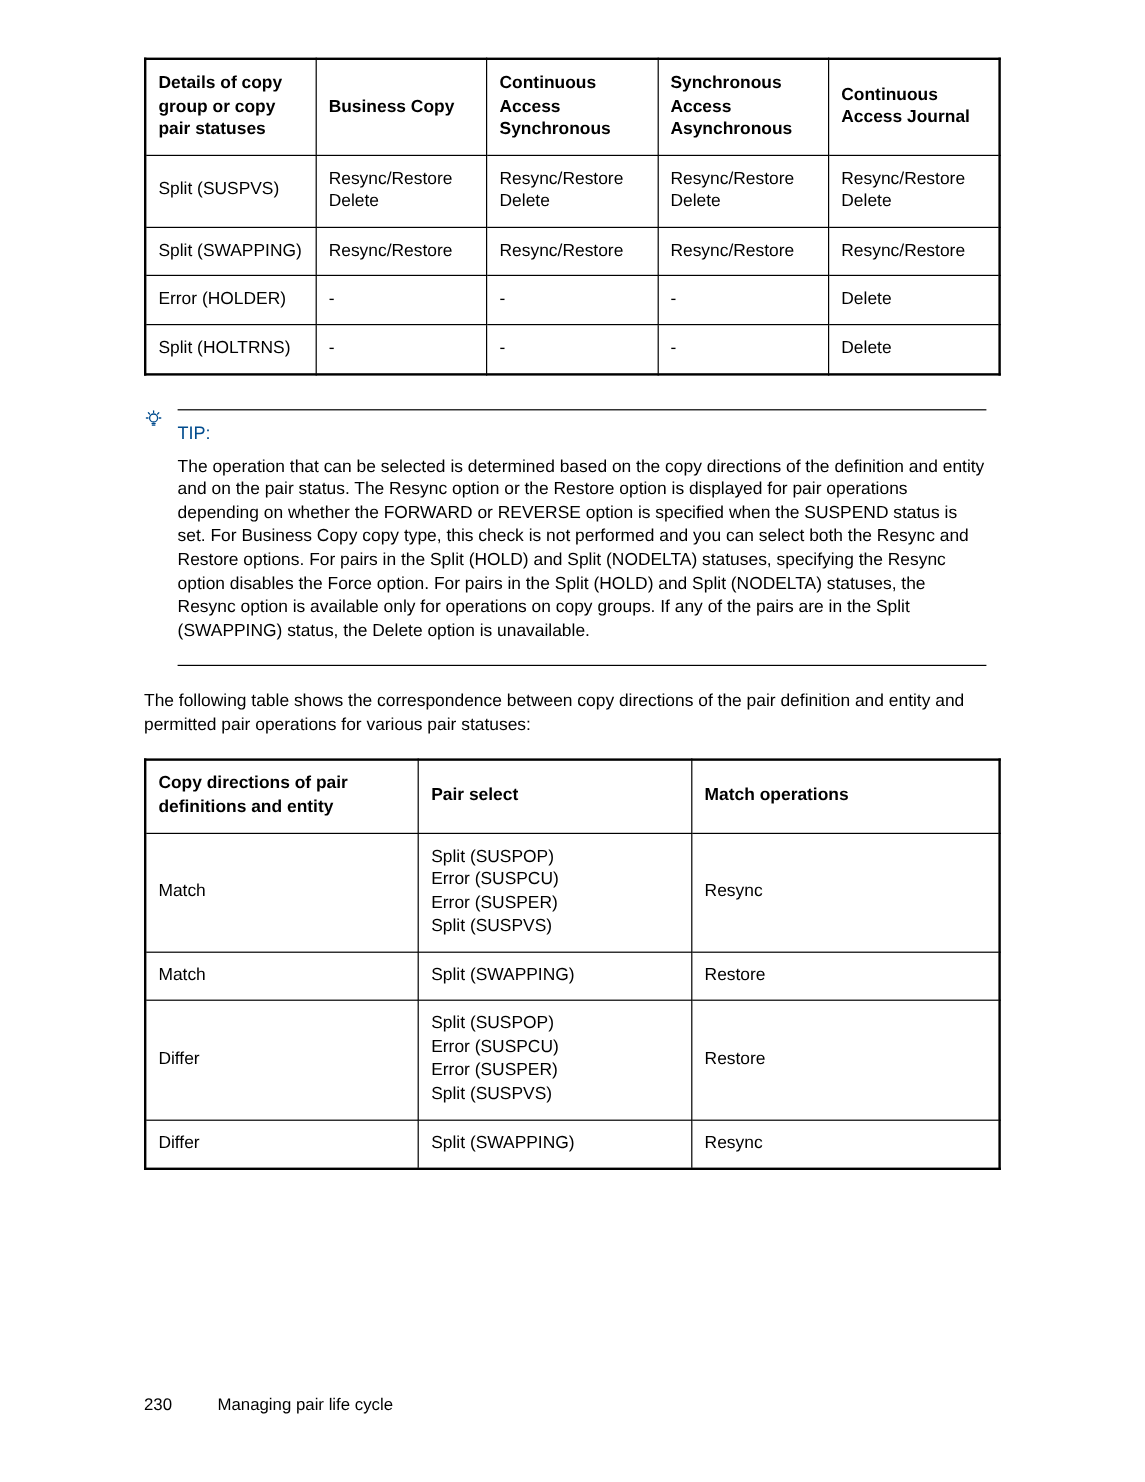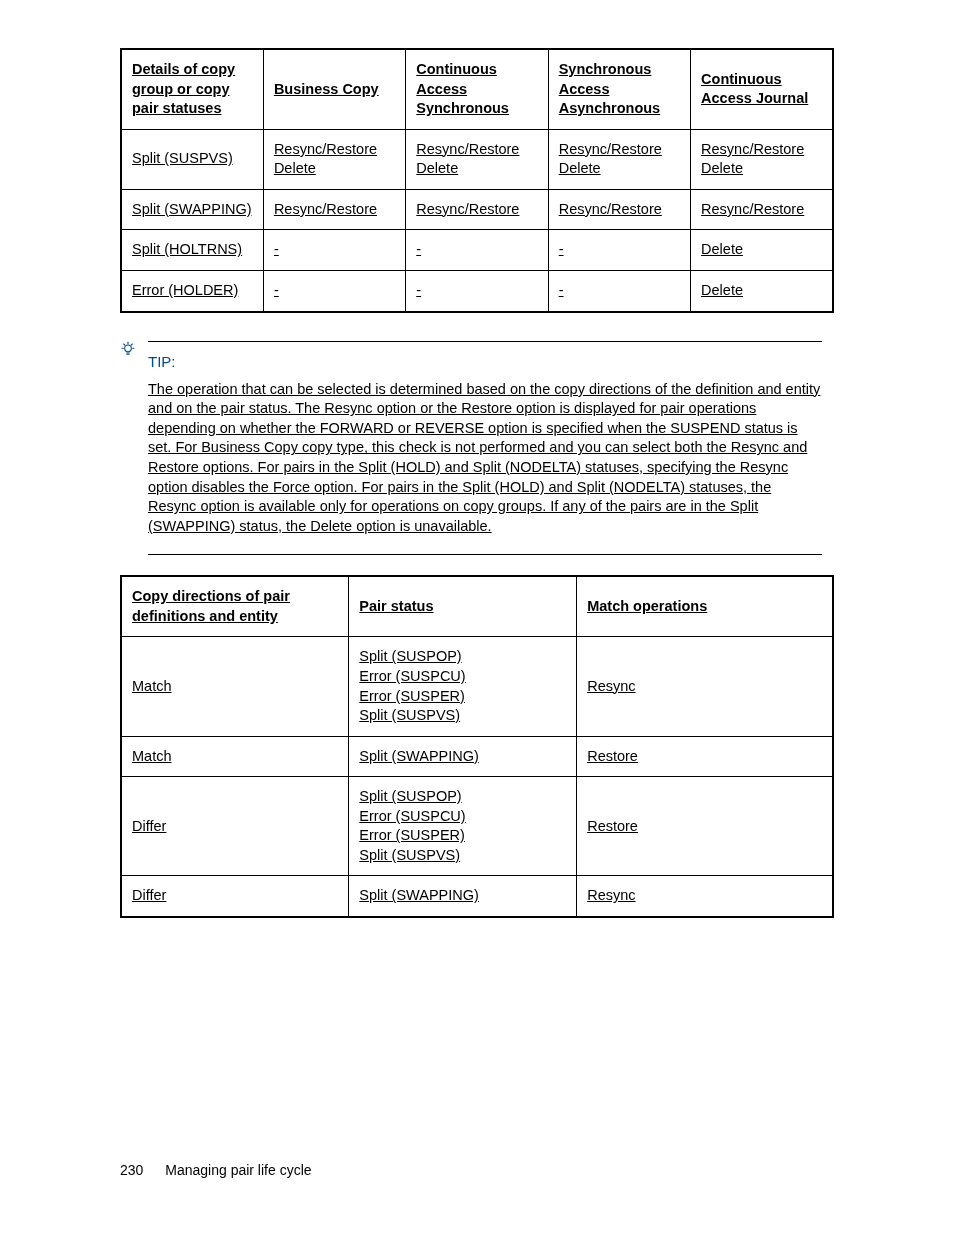--- a/index.html
+++ b/index.html
@@ -10,21 +10,20 @@
     font-size: 14.5px;
     color: #000;
     line-height: 1.35;
   }
   .page {
     width: 954px;
     min-height: 1235px;
     position: relative;
     padding: 48px 120px 40px 120px;
     box-sizing: border-box;
-    text-decoration: underline;
   }
   table {
     border-collapse: collapse;
     width: 100%;
     margin: 0;
   }
   table.t1, table.t2 {
     border: 2px solid #000;
     border-top-width: 2px;
     border-bottom-width: 2px;
@@ -73,21 +72,21 @@
   }
   .para {
     margin: 18px 0 18px 0;
   }
   .footer {
     position: absolute;
     bottom: 55px;
     left: 120px;
     font-size: 14px;
   }
-  .footer .pg { margin-right: 18px; }
+  .footer .pg { margin-right: 34px; }
   .multiline span { display: block; }
 </style>
 </head>
 <body>
 
 <div class="page">
 
   <table class="t1">
     <thead>
       <tr>
@@ -153,48 +152,48 @@
           </td>
           <td>
             <div class="multiline">
               <span>Resync/Restore</span>
             </div>
           </td>
         </tr>
         <tr>
           <td>
             <div class="multiline">
+              <span>Error (HOLDER)</span>
+            </div>
+          </td>
+          <td>
+            <div class="multiline">
+              <span>-</span>
+            </div>
+          </td>
+          <td>
+            <div class="multiline">
+              <span>-</span>
+            </div>
+          </td>
+          <td>
+            <div class="multiline">
+              <span>-</span>
+            </div>
+          </td>
+          <td>
+            <div class="multiline">
+              <span>Delete</span>
+            </div>
+          </td>
+        </tr>
+        <tr>
+          <td>
+            <div class="multiline">
               <span>Split (HOLTRNS)</span>
-            </div>
-          </td>
-          <td>
-            <div class="multiline">
-              <span>-</span>
-            </div>
-          </td>
-          <td>
-            <div class="multiline">
-              <span>-</span>
-            </div>
-          </td>
-          <td>
-            <div class="multiline">
-              <span>-</span>
-            </div>
-          </td>
-          <td>
-            <div class="multiline">
-              <span>Delete</span>
-            </div>
-          </td>
-        </tr>
-        <tr>
-          <td>
-            <div class="multiline">
-              <span>Error (HOLDER)</span>
             </div>
           </td>
           <td>
             <div class="multiline">
               <span>-</span>
             </div>
           </td>
           <td>
             <div class="multiline">
               <span>-</span>
@@ -228,26 +227,27 @@
           <line x1="10.5" y1="20" x2="13.5" y2="20"></line>
         </g>
       </svg>
     </span>
     <hr class="tip-rule">
     <span class="tip-label">TIP:</span>
     <div class="tip-body">The operation that can be selected is determined based on the copy directions of the definition and entity and on the pair status. The Resync option or the Restore option is displayed for pair operations depending on whether the FORWARD or REVERSE option is specified when the SUSPEND status is set. For Business Copy copy type, this check is not performed and you can select both the Resync and Restore options. For pairs in the Split (HOLD) and Split (NODELTA) statuses, specifying the Resync option disables the Force option. For pairs in the Split (HOLD) and Split (NODELTA) statuses, the Resync option is available only for operations on copy groups. If any of the pairs are in the Split (SWAPPING) status, the Delete option is unavailable.</div>
     <hr class="tip-rule bottom">
   </div>
 
+  <div class="para">The following table shows the correspondence between copy directions of the pair definition and entity and permitted pair operations for various pair statuses:</div>
 
   <table class="t2">
     <thead>
       <tr>
         <th>Copy directions of pair definitions and entity</th>
-        <th>Pair status</th>
+        <th>Pair select</th>
         <th>Match operations</th>
       </tr>
     </thead>
     <tbody id="t2-body">
         <tr>
           <td>Match</td>
           <td>
             <div class="multiline">
               <span>Split (SUSPOP)</span>
               <span>Error (SUSPCU)</span>

